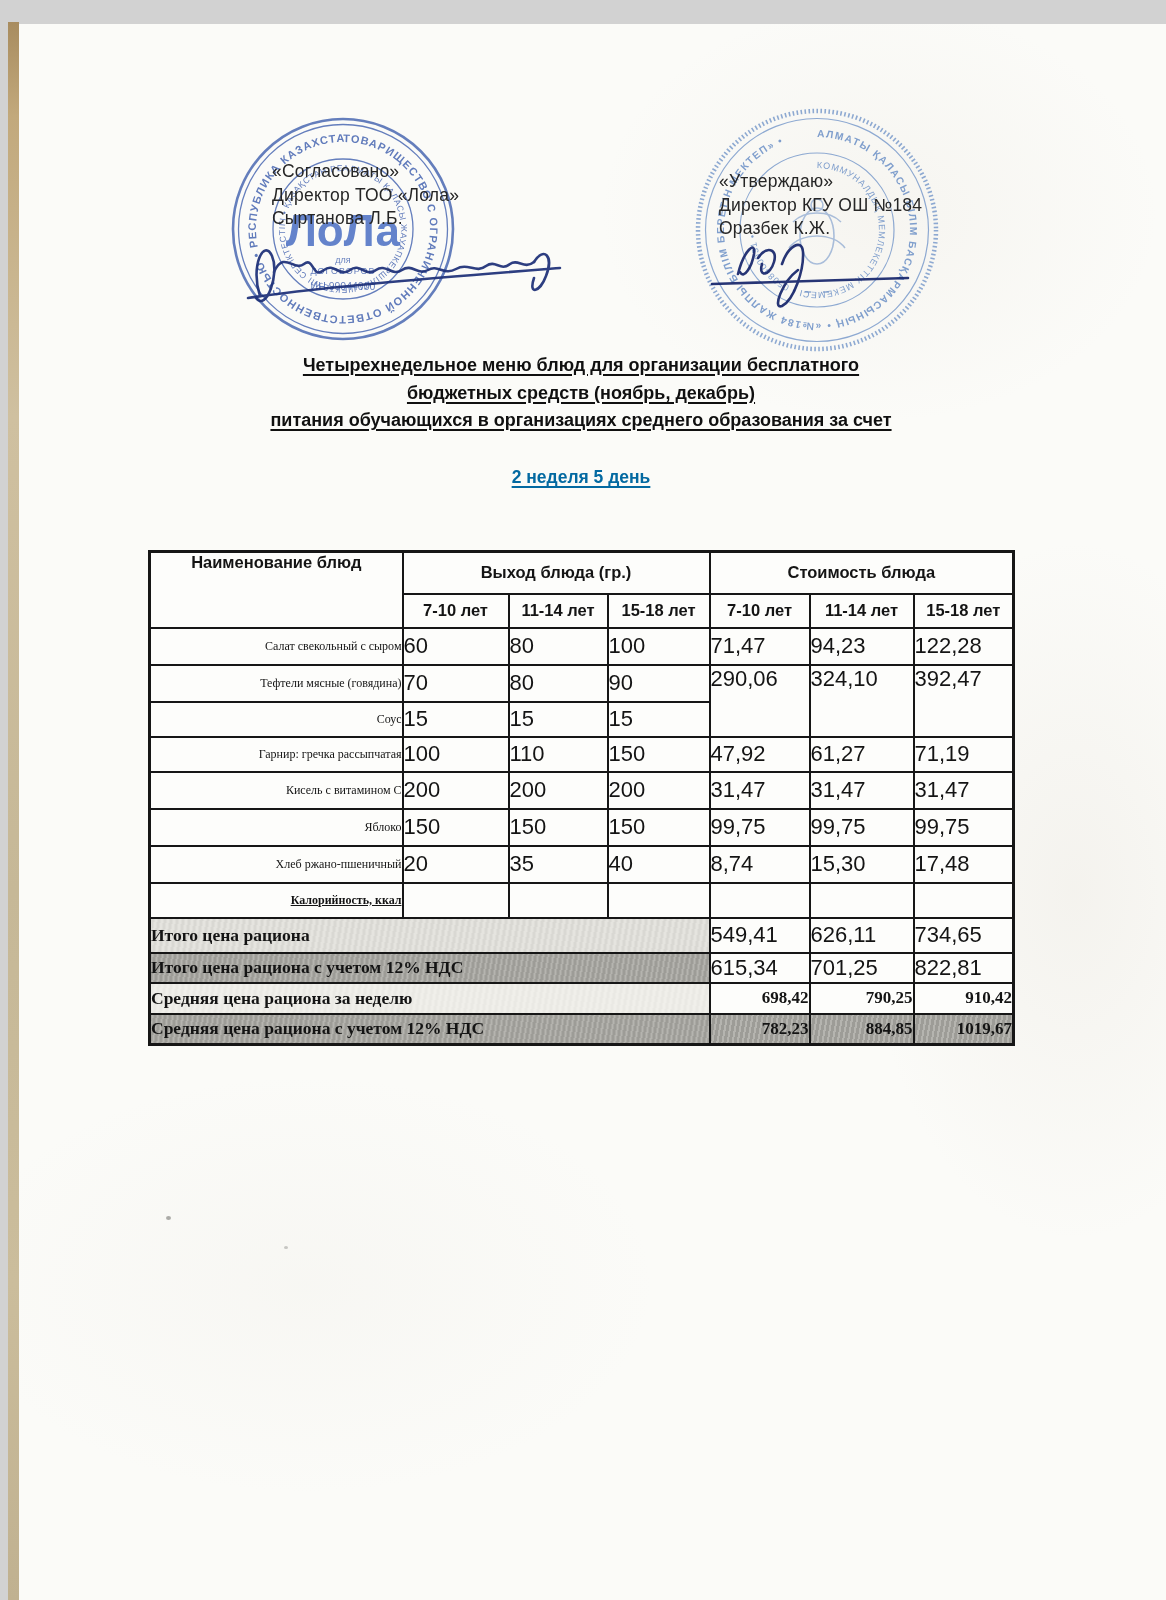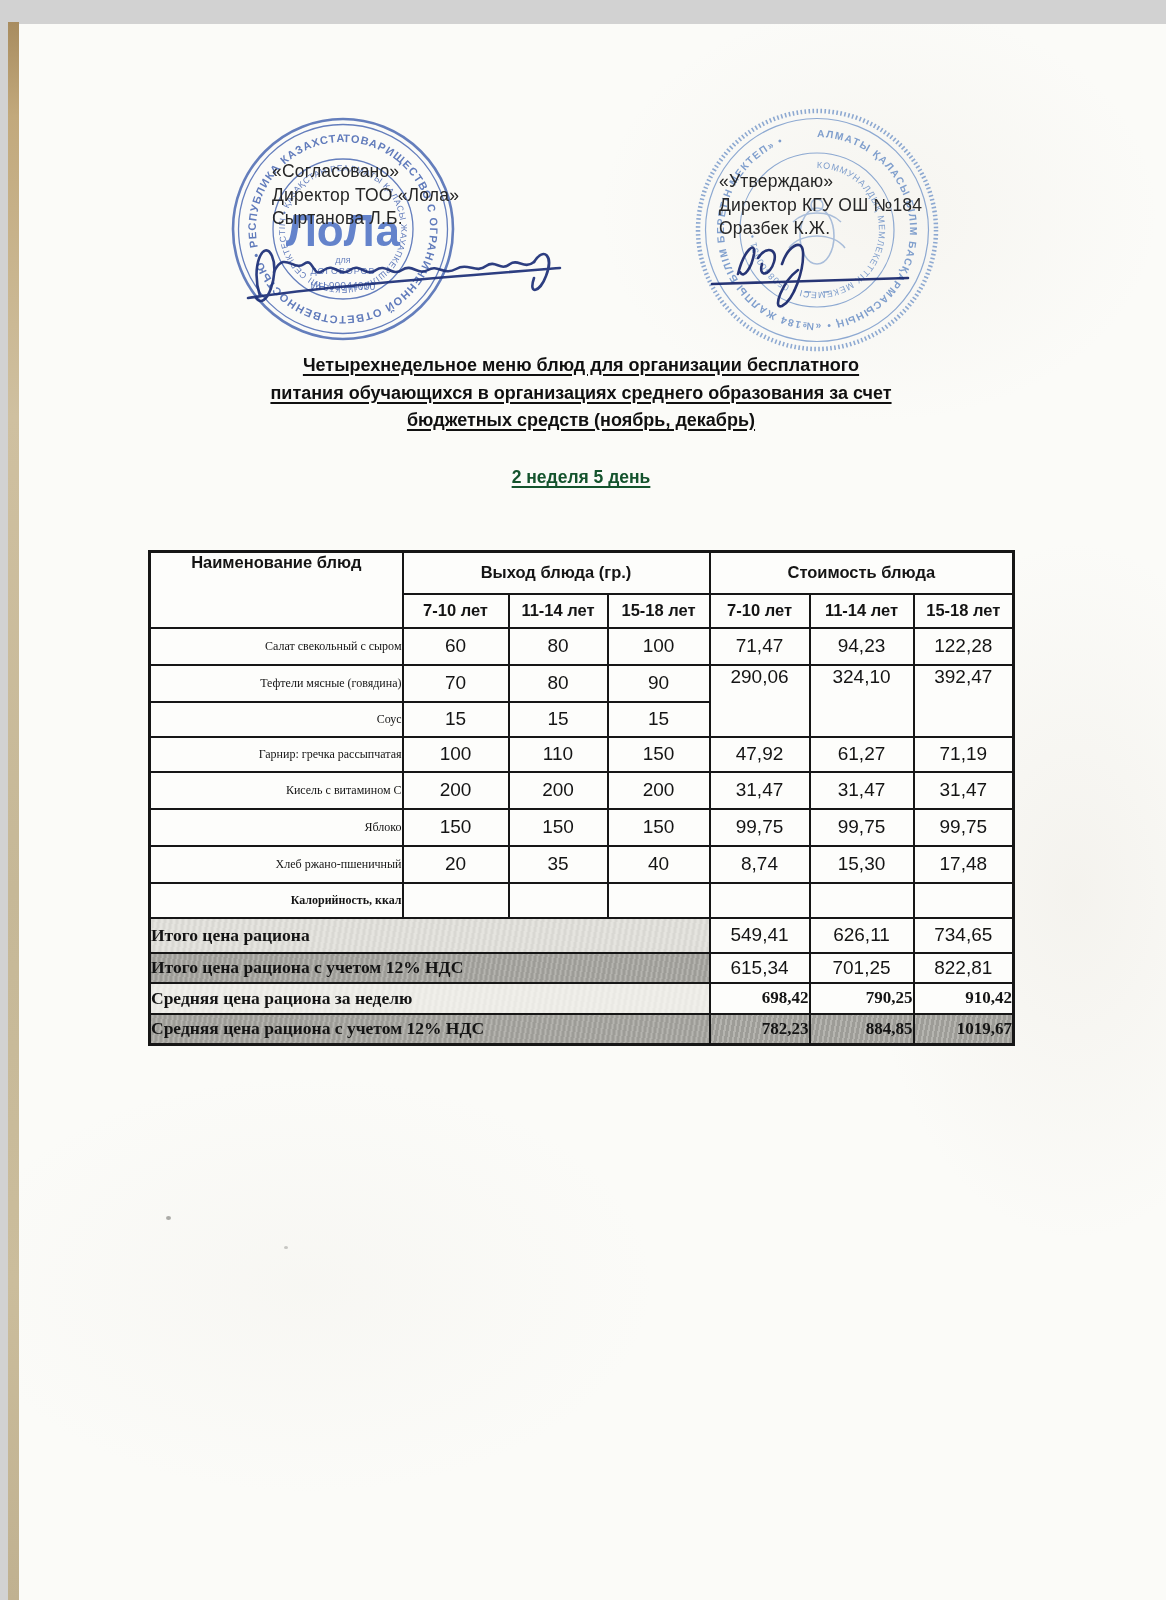--- a/index.html
+++ b/index.html
@@ -33,40 +33,40 @@
   
   .title{
     position:absolute;left:150px;top:352px;width:862px;text-align:center;
     font-weight:bold;font-size:18px;line-height:27.5px;color:#101010;
   }
   .title .u, .subtitle .u{
     text-decoration:underline;text-decoration-thickness:2px;text-underline-offset:3px;
   }
   .subtitle{
     position:absolute;left:150px;top:467px;width:862px;text-align:center;
-    font-weight:bold;font-size:17.5px;color:#14532d;
+    font-weight:bold;font-size:17.5px;color:#0369a1;
   }
 
   
   table.menu{
     position:absolute;left:148px;top:550px;width:864px;
     border-collapse:collapse;table-layout:fixed;
     border:3px solid #161616;background:#fdfdfb;
   }
   table.menu th, table.menu td{
     border:2.5px solid #161616;padding:0;color:#141414;
   }
   table.menu th{font-size:16.5px;font-weight:bold;text-align:center;}
   th.name-h{vertical-align:top;padding-top:11px;}
   td.dish{
     font-family:"Liberation Serif",serif;font-size:12px;text-align:right;
     padding-left:7px;vertical-align:middle;
   }
-  td.dish.bold{font-weight:bold;}
-  td.num{font-size:19px;text-align:center;vertical-align:middle;}
+  td.dish.bold{font-weight:bold;text-decoration:underline;}
+  td.num{font-size:22px;text-align:left;vertical-align:middle;}
   td.vtop{vertical-align:top;padding-top:9px;}
   td.tlabel{
     font-family:"Liberation Serif",serif;font-weight:bold;
     font-size:17.5px;text-align:left;padding-left:7px;vertical-align:middle;
   }
   td.num-sr{
     font-family:"Liberation Serif",serif;font-weight:bold;font-size:17px;
     text-align:right;padding-right:5px;vertical-align:middle;
   }
   .bg-light{
@@ -171,22 +171,22 @@
   <div>Сыртанова Л.Б.</div>
 </div>
 <div class="stamp-label" style="left:719px;top:170px;">
   <div>«Утверждаю»</div>
   <div>Директор КГУ ОШ №184</div>
   <div>Оразбек К.Ж.</div>
 </div>
 
 <div class="title">
   <div><span class="u">Четырехнедельное меню блюд для организации бесплатного</span></div>
+  <div><span class="u">бюджетных средств (ноябрь, декабрь)</span></div>
   <div><span class="u">питания обучающихся в организациях среднего образования за счет</span></div>
-  <div><span class="u">бюджетных средств (ноябрь, декабрь)</span></div>
 </div>
 <div class="subtitle">
   <span class="u">2 неделя 5 день</span>
 </div>
 
 <table class="menu">
   <colgroup>
     <col style="width:253px">
       <col style="width:106px">
       <col style="width:99px">

